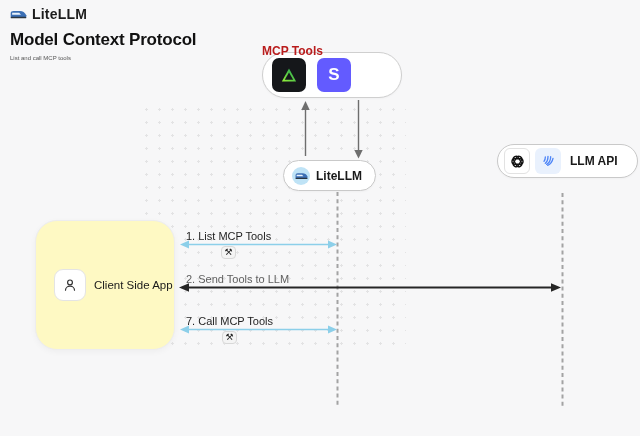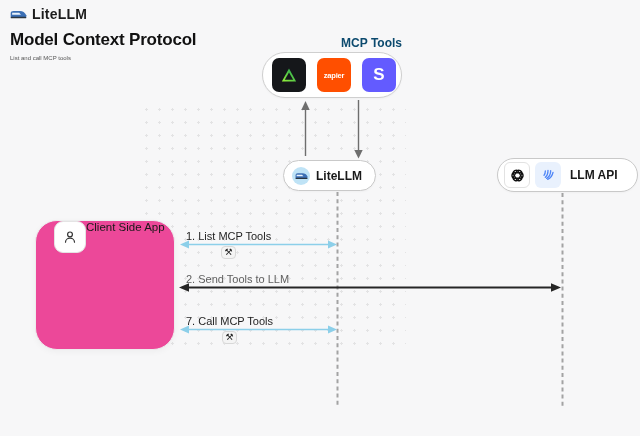--- a/index.html
+++ b/index.html
@@ -33,50 +33,50 @@
   
   .connectors{left:0;top:0;width:640px;height:436px;z-index:1;}
   .gray-line{stroke:#6e6e6e;stroke-width:1.4;fill:none;}
   .gray-head{fill:#6e6e6e;}
   .dash-line{stroke:#a3a3a3;stroke-width:2;stroke-dasharray:4 3.2;fill:none;}
   .blue-line{stroke:var(--accent_blue);stroke-width:1.6;fill:none;}
   .blue-head{fill:var(--accent_blue);}
   .dark-line{stroke:var(--arrow_dark);stroke-width:1.8;fill:none;}
   .dark-head{fill:var(--arrow_dark);}
   
-  .mcp-label{left:262px;top:36px;width:140px;text-align:right;font-size:12px;font-weight:600;color:#0c4a6e;z-index:4;}
+  .mcp-label{left:262px;top:44px;width:140px;text-align:left;font-size:12px;font-weight:600;color:#b91c1c;z-index:4;}
   .mcp-pill{
     left:262px;top:52px;width:140px;height:46px;border-radius:23px;
     background:#fff;border:1.5px solid #cfcfcf;display:flex;align-items:center;
     padding-left:9px;gap:11px;z-index:3;box-shadow:0 1px 2px rgba(0,0,0,.03);
   }
   .tool-icon{width:34px;height:34px;border-radius:7px;display:flex;align-items:center;justify-content:center;flex:0 0 auto;}
   .tool-dark{background:#15171a;}
   .tool-zapier{background:var(--zapier_orange);}
   .zapier-text{color:#fff;font-size:7.5px;font-weight:800;letter-spacing:-.2px;}
   .tool-stripe{background:var(--stripe_purple);}
   .stripe-text{color:#fff;font-size:17px;font-weight:700;}
   
   .node-pill{
     background:#fff;border:1.5px solid #c9c9c9;display:flex;align-items:center;
     z-index:3;box-shadow:0 1px 2px rgba(0,0,0,.03);
   }
   .litellm-pill{left:283px;top:160px;width:93px;height:31px;border-radius:16px;gap:6px;padding-left:8px;}
   .litellm-icon-wrap{width:18px;height:18px;border-radius:50%;background:#bfe3f6;display:flex;align-items:center;justify-content:center;flex:0 0 auto;}
   .node-label{font-size:12px;font-weight:600;color:#1a1a1a;}
-  .llmapi-pill{left:497px;top:158px;width:141px;height:34px;border-radius:17px;gap:5px;padding-left:6px;}
+  .llmapi-pill{left:497px;top:144px;width:141px;height:34px;border-radius:17px;gap:5px;padding-left:6px;}
   .mini-icon-box{width:26px;height:26px;border-radius:6px;display:flex;align-items:center;justify-content:center;flex:0 0 auto;}
   .openai-box{background:#fff;border:1px solid #e2e2e2;}
   .provider-box{background:#e9f1fd;}
   .llmapi-label{margin-left:4px;}
   
   .client-card{
     left:35px;top:220px;width:140px;height:130px;border-radius:22px;
-    background:#ec4899;border:1px solid #ededee;z-index:3;
-    display:flex;padding-left:18px;gap:0;
+    background:#fef9c3;border:1px solid #ededee;z-index:3;
+    display:flex;align-items:center;padding-left:18px;gap:8px;
     box-shadow:0 2px 6px rgba(0,0,0,.04);
   }
   .client-icon-box{width:32px;height:32px;border-radius:9px;background:#fff;border:1px solid #e4e4e4;display:flex;align-items:center;justify-content:center;flex:0 0 auto;}
   .client-label{font-size:11.5px;font-weight:500;color:#1a1a1a;}
   
   .seq-label{display:flex;align-items:center;gap:4px;z-index:4;flex-direction:column;}
   .seq-text{font-size:11px;font-weight:500;color:#1f1f1f;white-space:nowrap;}
   .seq-text.muted{color:#5f5f5f;font-weight:400;}
   .seq-1{left:186px;top:230px;}
   .seq-2{left:186px;top:273px;text-align:center;}
@@ -145,23 +145,20 @@
       <defs>
         <linearGradient id="triGrad" x1="0" y1="1" x2="1" y2="0">
           <stop offset="0" stop-color="#9bf53a"></stop>
           <stop offset="1" stop-color="#159f52"></stop>
         </linearGradient>
       </defs>
       <path d="M17 7 L28 27 L6 27 Z" fill="url(#triGrad)"></path>
       <path d="M17 13 L23.5 24.5 L10.5 24.5 Z" fill="#15171a"></path>
     </svg>
   </div>
-  <div class="tool-icon tool-zapier">
-    <span class="zapier-text">zapier</span>
-  </div>
   <div class="tool-icon tool-stripe">
     <span class="stripe-text">S</span>
   </div>
 </div>
 
 <div class="abs node-pill litellm-pill">
   <span class="litellm-icon-wrap">
     <svg width="13" height="10" viewBox="0 0 24 16">
       <path d="M1 12 L1 6 Q1 3 5 3 L14 3 Q20 3 23 9 L23 12 Q23 13 21 13 L3 13 Q1 13 1 12Z" fill="#3b6fb5"></path>
       <path d="M3 5.5 L13 5.5 L15.5 8.5 L3 8.5 Z" fill="#eaf4fd"></path>

